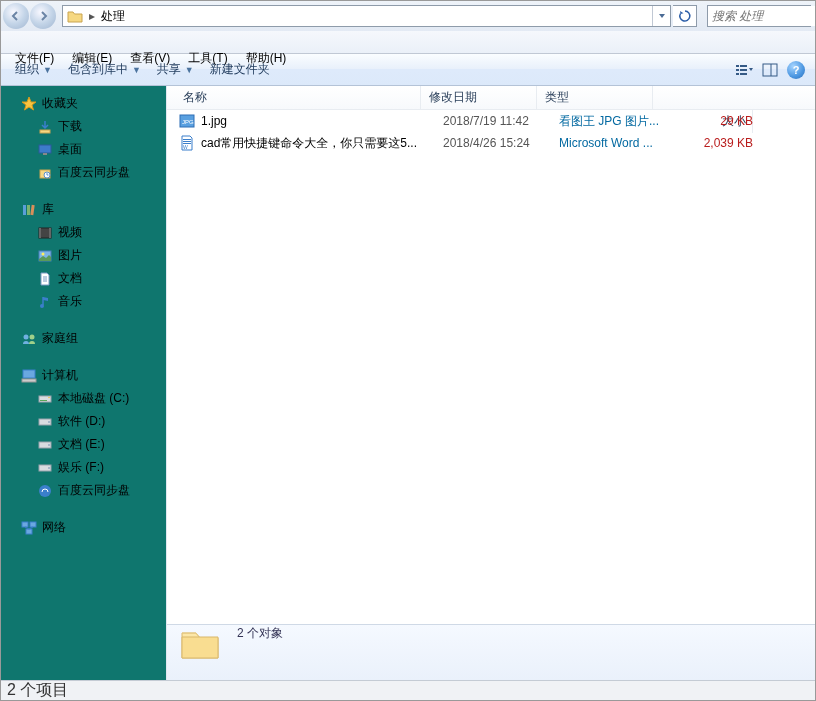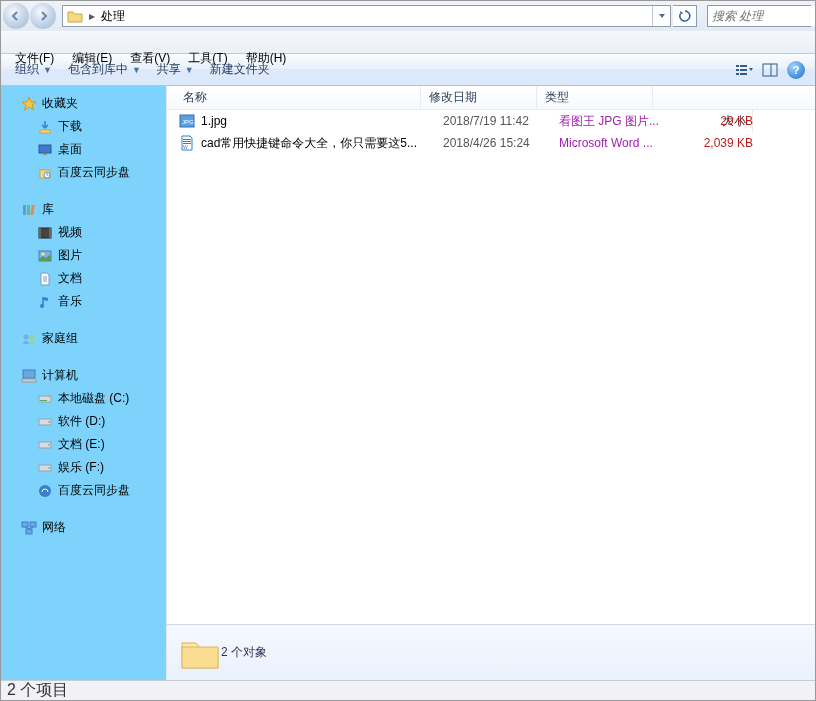--- a/index.html
+++ b/index.html
@@ -98,21 +98,21 @@
   background: radial-gradient(circle at 35% 30%, #a5d4ff 0%, #4a95e0 60%, #2f6eb5 100%);
   color: #fff; font-weight: bold; font-size: 11px;
   display: flex; align-items: center; justify-content: center;
 }
 .main {
   display: flex;
   height: 594px;
 }
 .sidebar {
   width: 166px;
-  background: #7dd3fc;
+  background: #0f766e;
   overflow-y: auto;
   padding-top: 6px;
   border-right: 1px solid #e0e7f0;
 }
 .tree-expand {
   width: 12px; height: 12px;
   display: inline-flex; align-items: center; justify-content: center;
   color: #6a7a8c; font-size: 9px; margin-right: 2px;
 }
 .tree-group { margin-bottom: 14px; }
@@ -158,28 +158,28 @@
   height: 22px;
   padding-left: 12px;
 }
 .file-row .icon {
   width: 16px; height: 16px;
   display: inline-flex; align-items: center; justify-content: center;
   margin-right: 6px;
 }
 .cell-name { width: 242px; white-space: nowrap; overflow: hidden; text-overflow: ellipsis; }
 .cell-date { width: 116px; color: #555; }
-.cell-type { width: 116px; color: #a21caf; white-space: nowrap; overflow: hidden; text-overflow: ellipsis; padding-right: 8px; }
+.cell-type { width: 116px; color: #0369a1; white-space: nowrap; overflow: hidden; text-overflow: ellipsis; padding-right: 8px; }
 .cell-size { width: 90px; color: #b91c1c; text-align: right; padding-right: 12px;}
 .details-pane {
   height: 56px;
   background: linear-gradient(to bottom, #f5f9ff, #eaf1fb);
   border-top: 1px solid #cfd9e6;
-  display: flex; align-items: center;
-  padding-left: 12px; gap: 0;
+  display: flex; align-items: flex-start;
+  padding-left: 12px; gap: 16px;
 }
 .big-folder {
   width: 42px; height: 36px;
 }
 .details-text { color: #335; }
 .statusbar {
   height: 20px;
   background: #f0f2f5;
   border-top: 1px solid #c4cbd4;
   display: flex; align-items: center;

